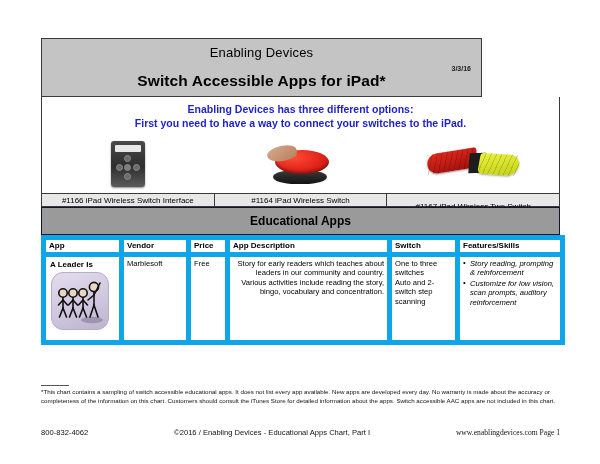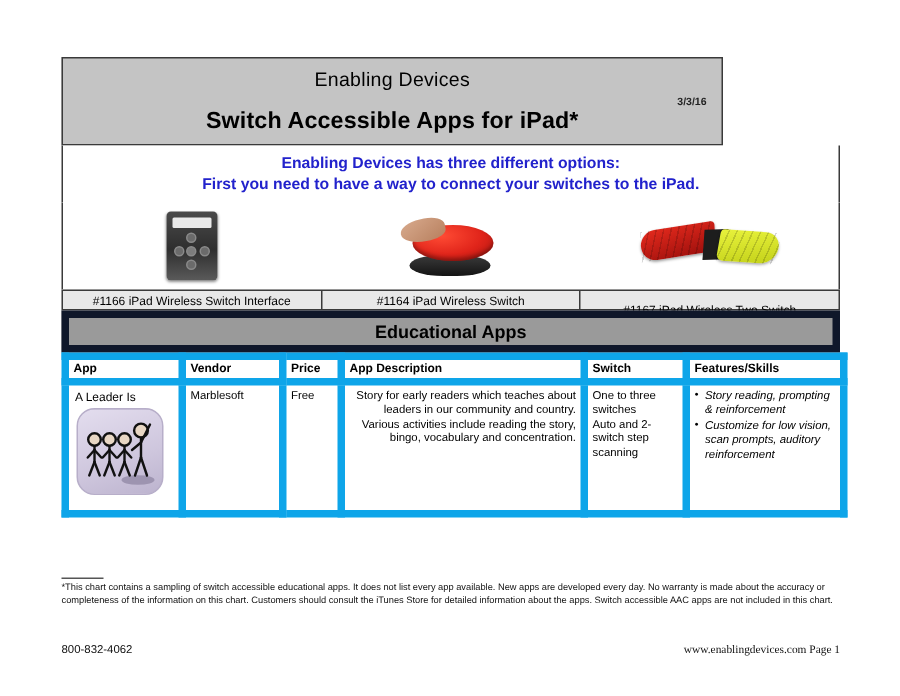--- a/index.html
+++ b/index.html
@@ -128,21 +128,21 @@
   .caption-cell{
     flex:1;display:flex;align-items:center;justify-content:center;
     font-size:8px;font-weight:normal;
     border-right:1px solid #3a3a3a;box-sizing:border-box;
   }
   .caption-cell:last-child{border-right:none;margin-top:12px;}
 
   
   .section-band{
     position:absolute;left:41px;top:207px;width:519px;height:28px;
-    background:#9a9a9a;border:5px solid #0f172a;box-sizing:border-box;
+    background:#9a9a9a;border:1px solid #0f172a;box-sizing:border-box;
     display:flex;align-items:center;justify-content:center;
     font-size:12px;font-weight:bold;
   }
 
   
   .apps-table{
     position:absolute;left:41px;top:235px;width:519px;
     border-collapse:collapse;table-layout:fixed;
   }
   .apps-table th,.apps-table td{
@@ -157,21 +157,21 @@
     font-size:8px;font-weight:bold;text-align:left;height:15px;padding:1px 3px;
   }
   .col-app{width:78px;}
   .col-vendor{width:67px;}
   .col-price{width:39px;}
   .col-desc{width:162px;}
   .col-switch{width:68px;}
   .col-feat{width:105px;}
 
   .row-cell{height:88px;}
-  .app-name{font-size:8px;font-weight:normal;margin:1px 0 3px 1px;}
+  .app-name{font-size:8px;font-weight:bold;margin:1px 0 3px 1px;}
   .vendor-cell,.price-cell{padding-top:38px;font-size:8px;}
   .desc-cell{padding-top:22px;text-align:right;}
   .switch-cell{padding-top:22px;}
   .feat-cell{padding-top:20px;}
   .feat-list{margin:0;padding:0;list-style:none;font-style:italic;}
   .feat-list li{position:relative;padding-left:7px;margin-bottom:1px;}
   .feat-list li:before{content:"\2022";position:absolute;left:0;top:-1px;}
 
   
   .app-icon{
@@ -327,16 +327,17 @@
         </td>
       </tr>
     </tbody>
   </table>
 
   <div class="footnote-rule"></div>
   <div class="footnote">*This chart contains a sampling of switch accessible educational apps. It does not list every app available. New apps are developed every day. No warranty is made about the accuracy or completeness of the information on this chart. Customers should consult the iTunes Store for detailed information about the apps. Switch accessible AAC apps are not included in this chart.</div>
 
   <div class="footer">
     <div class="left">800-832-4062</div>
+    <div class="mid">©2016 / Enabling Devices - Educational Apps Chart, Part I</div>
     <div class="right">www.enablingdevices.com  Page 1</div>
   </div>
 
 </div>
 
 </body></html>

